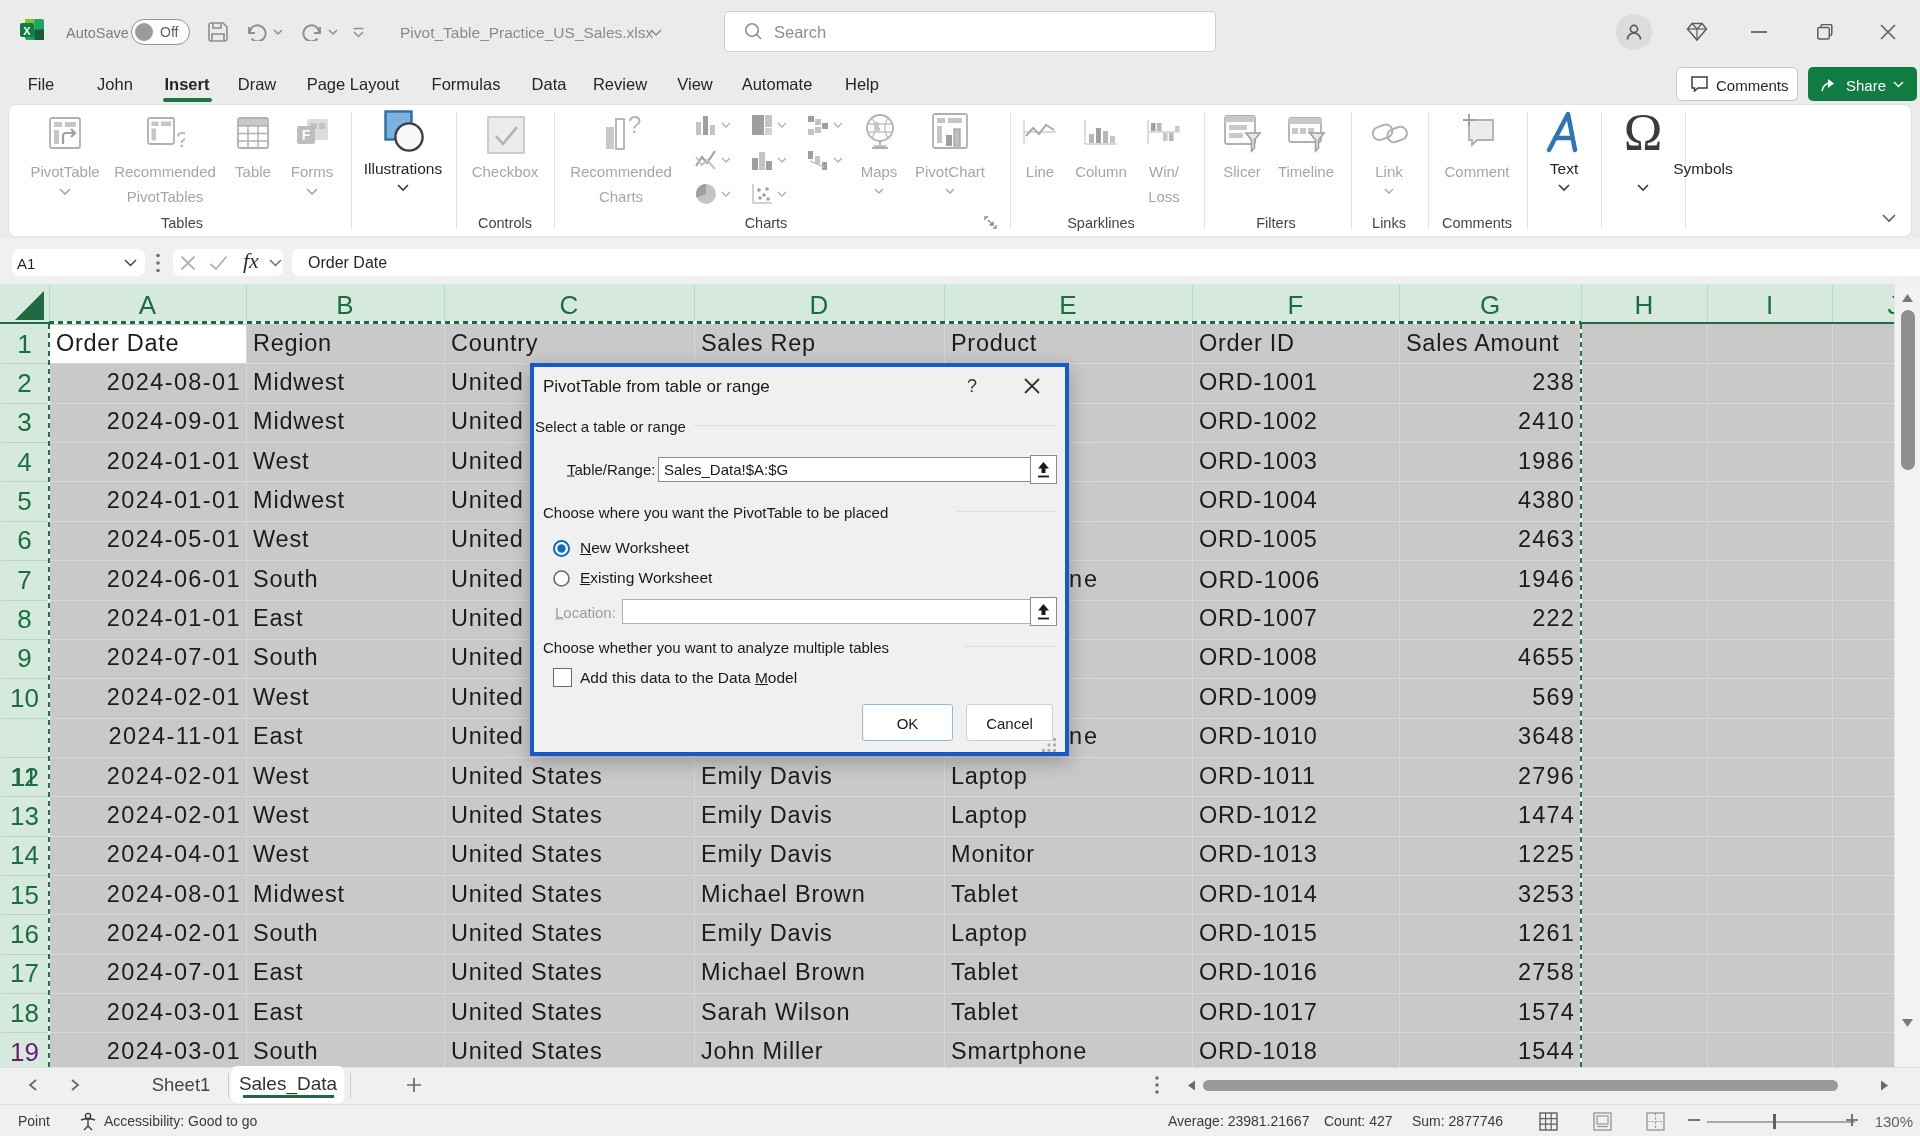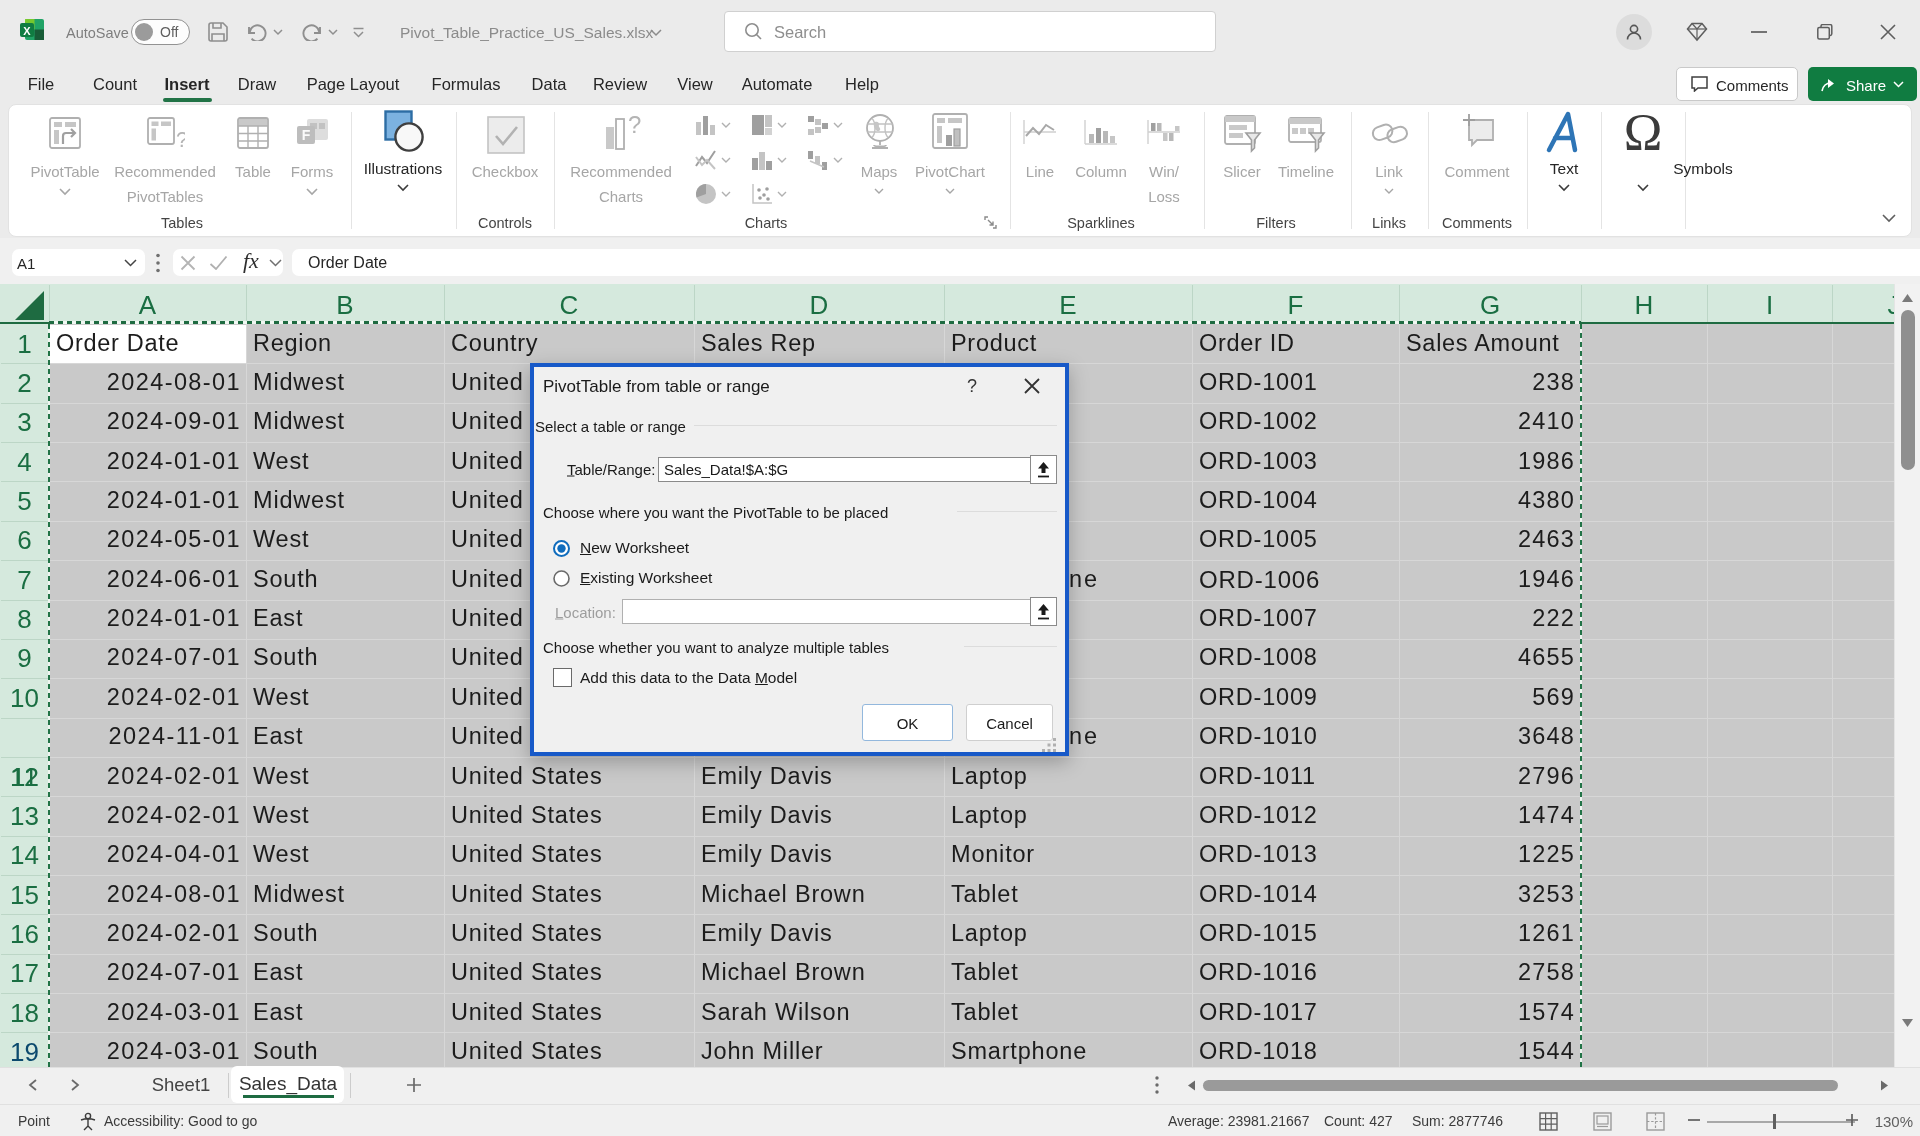--- a/index.html
+++ b/index.html
@@ -68,21 +68,21 @@
       <path d="M0 1 h16" stroke="#5e5e5e" stroke-width="1.7"></path>
     </svg>
 <svg class="abs" style="left:1817px;top:24px;" width="16" height="16" viewBox="0 0 16 16">
       <rect x="0.8" y="3.5" width="11.5" height="11.5" rx="1.5" fill="none" stroke="#5e5e5e" stroke-width="1.5"></rect>
       <path d="M4 3.2 v-1 a1.6 1.6 0 0 1 1.6-1.6 h7.6 a1.6 1.6 0 0 1 1.6 1.6 v7.6 a1.6 1.6 0 0 1 -1.6 1.6 h-1" fill="none" stroke="#5e5e5e" stroke-width="1.5"></path>
     </svg>
 <svg class="abs" style="left:1880px;top:24px;" width="16" height="16" viewBox="0 0 16 16">
       <path d="M1 1 l14 14 M15 1 l-14 14" stroke="#5e5e5e" stroke-width="1.6"></path>
     </svg>
 <div class="abs" style="left:41px;top:84px;transform:translate(-50%,-50%);font-size:16.5px;color:#262626;font-weight:400;white-space:nowrap;line-height:1;">File</div>
-<div class="abs" style="left:115px;top:84px;transform:translate(-50%,-50%);font-size:16.5px;color:#262626;font-weight:400;white-space:nowrap;line-height:1;">Count</div>
+<div class="abs" style="left:115px;top:84px;transform:translate(-50%,-50%);font-size:16.5px;color:#262626;font-weight:400;white-space:nowrap;line-height:1;">John</div>
 <div class="abs" style="left:187px;top:84px;transform:translate(-50%,-50%);font-size:16.5px;color:#262626;font-weight:700;white-space:nowrap;line-height:1;">Insert</div>
 <div class="abs" style="left:257px;top:84px;transform:translate(-50%,-50%);font-size:16.5px;color:#262626;font-weight:400;white-space:nowrap;line-height:1;">Draw</div>
 <div class="abs" style="left:353px;top:84px;transform:translate(-50%,-50%);font-size:16.5px;color:#262626;font-weight:400;white-space:nowrap;line-height:1;">Page Layout</div>
 <div class="abs" style="left:466px;top:84px;transform:translate(-50%,-50%);font-size:16.5px;color:#262626;font-weight:400;white-space:nowrap;line-height:1;">Formulas</div>
 <div class="abs" style="left:549px;top:84px;transform:translate(-50%,-50%);font-size:16.5px;color:#262626;font-weight:400;white-space:nowrap;line-height:1;">Data</div>
 <div class="abs" style="left:620px;top:84px;transform:translate(-50%,-50%);font-size:16.5px;color:#262626;font-weight:400;white-space:nowrap;line-height:1;">Review</div>
 <div class="abs" style="left:695px;top:84px;transform:translate(-50%,-50%);font-size:16.5px;color:#262626;font-weight:400;white-space:nowrap;line-height:1;">View</div>
 <div class="abs" style="left:777px;top:84px;transform:translate(-50%,-50%);font-size:16.5px;color:#262626;font-weight:400;white-space:nowrap;line-height:1;">Automate</div>
 <div class="abs" style="left:862px;top:84px;transform:translate(-50%,-50%);font-size:16.5px;color:#262626;font-weight:400;white-space:nowrap;line-height:1;">Help</div>
 <div class="abs" style="left:163px;top:98px;width:49px;height:4px;background:#217346;border-radius:2px;"></div>
@@ -419,21 +419,21 @@
 <div class="abs" style="left:24.5px;top:855.2249999999999px;transform:translate(-50%,-50%);font-size:26px;color:#1a6e42;font-weight:400;white-space:nowrap;line-height:1;">14</div>
 <div class="abs" style="left:1px;top:835.5px;width:47px;height:1px;background:#bcd6c6;"></div>
 <div class="abs" style="left:24.5px;top:894.5749999999999px;transform:translate(-50%,-50%);font-size:26px;color:#1a6e42;font-weight:400;white-space:nowrap;line-height:1;">15</div>
 <div class="abs" style="left:1px;top:874.9px;width:47px;height:1px;background:#bcd6c6;"></div>
 <div class="abs" style="left:24.5px;top:933.925px;transform:translate(-50%,-50%);font-size:26px;color:#1a6e42;font-weight:400;white-space:nowrap;line-height:1;">16</div>
 <div class="abs" style="left:1px;top:914.2px;width:47px;height:1px;background:#bcd6c6;"></div>
 <div class="abs" style="left:24.5px;top:973.275px;transform:translate(-50%,-50%);font-size:26px;color:#1a6e42;font-weight:400;white-space:nowrap;line-height:1;">17</div>
 <div class="abs" style="left:1px;top:953.6px;width:47px;height:1px;background:#bcd6c6;"></div>
 <div class="abs" style="left:24.5px;top:1012.625px;transform:translate(-50%,-50%);font-size:26px;color:#1a6e42;font-weight:400;white-space:nowrap;line-height:1;">18</div>
 <div class="abs" style="left:1px;top:993.0px;width:47px;height:1px;background:#bcd6c6;"></div>
-<div class="abs" style="left:24.5px;top:1051.9750000000001px;transform:translate(-50%,-50%);font-size:26px;color:#0c4a6e;font-weight:400;white-space:nowrap;line-height:1;">19</div>
+<div class="abs" style="left:24.5px;top:1051.9750000000001px;transform:translate(-50%,-50%);font-size:26px;color:#701a75;font-weight:400;white-space:nowrap;line-height:1;">19</div>
 <div class="abs" style="left:1px;top:1032.3px;width:47px;height:1px;background:#bcd6c6;"></div>
 <div class="abs" style="left:0px;top:322px;width:1894px;height:2px;background:#1e6b41;"></div>
 <div class="abs" style="left:49px;top:321px;width:1532px;height:3px;background-image:repeating-linear-gradient(90deg,#1e6b41 0px,#1e6b41 5px,#f0f7f2 5px,#f0f7f2 9px);"></div>
 <div class="abs" style="left:246px;top:324px;width:1px;height:743px;background:#d7d7d7;"></div>
 <div class="abs" style="left:444px;top:324px;width:1px;height:743px;background:#d7d7d7;"></div>
 <div class="abs" style="left:694px;top:324px;width:1px;height:743px;background:#d7d7d7;"></div>
 <div class="abs" style="left:944px;top:324px;width:1px;height:743px;background:#d7d7d7;"></div>
 <div class="abs" style="left:1192px;top:324px;width:1px;height:743px;background:#d7d7d7;"></div>
 <div class="abs" style="left:1399px;top:324px;width:1px;height:743px;background:#d7d7d7;"></div>
 <div class="abs" style="left:1581px;top:324px;width:1px;height:743px;background:#d7d7d7;"></div>

